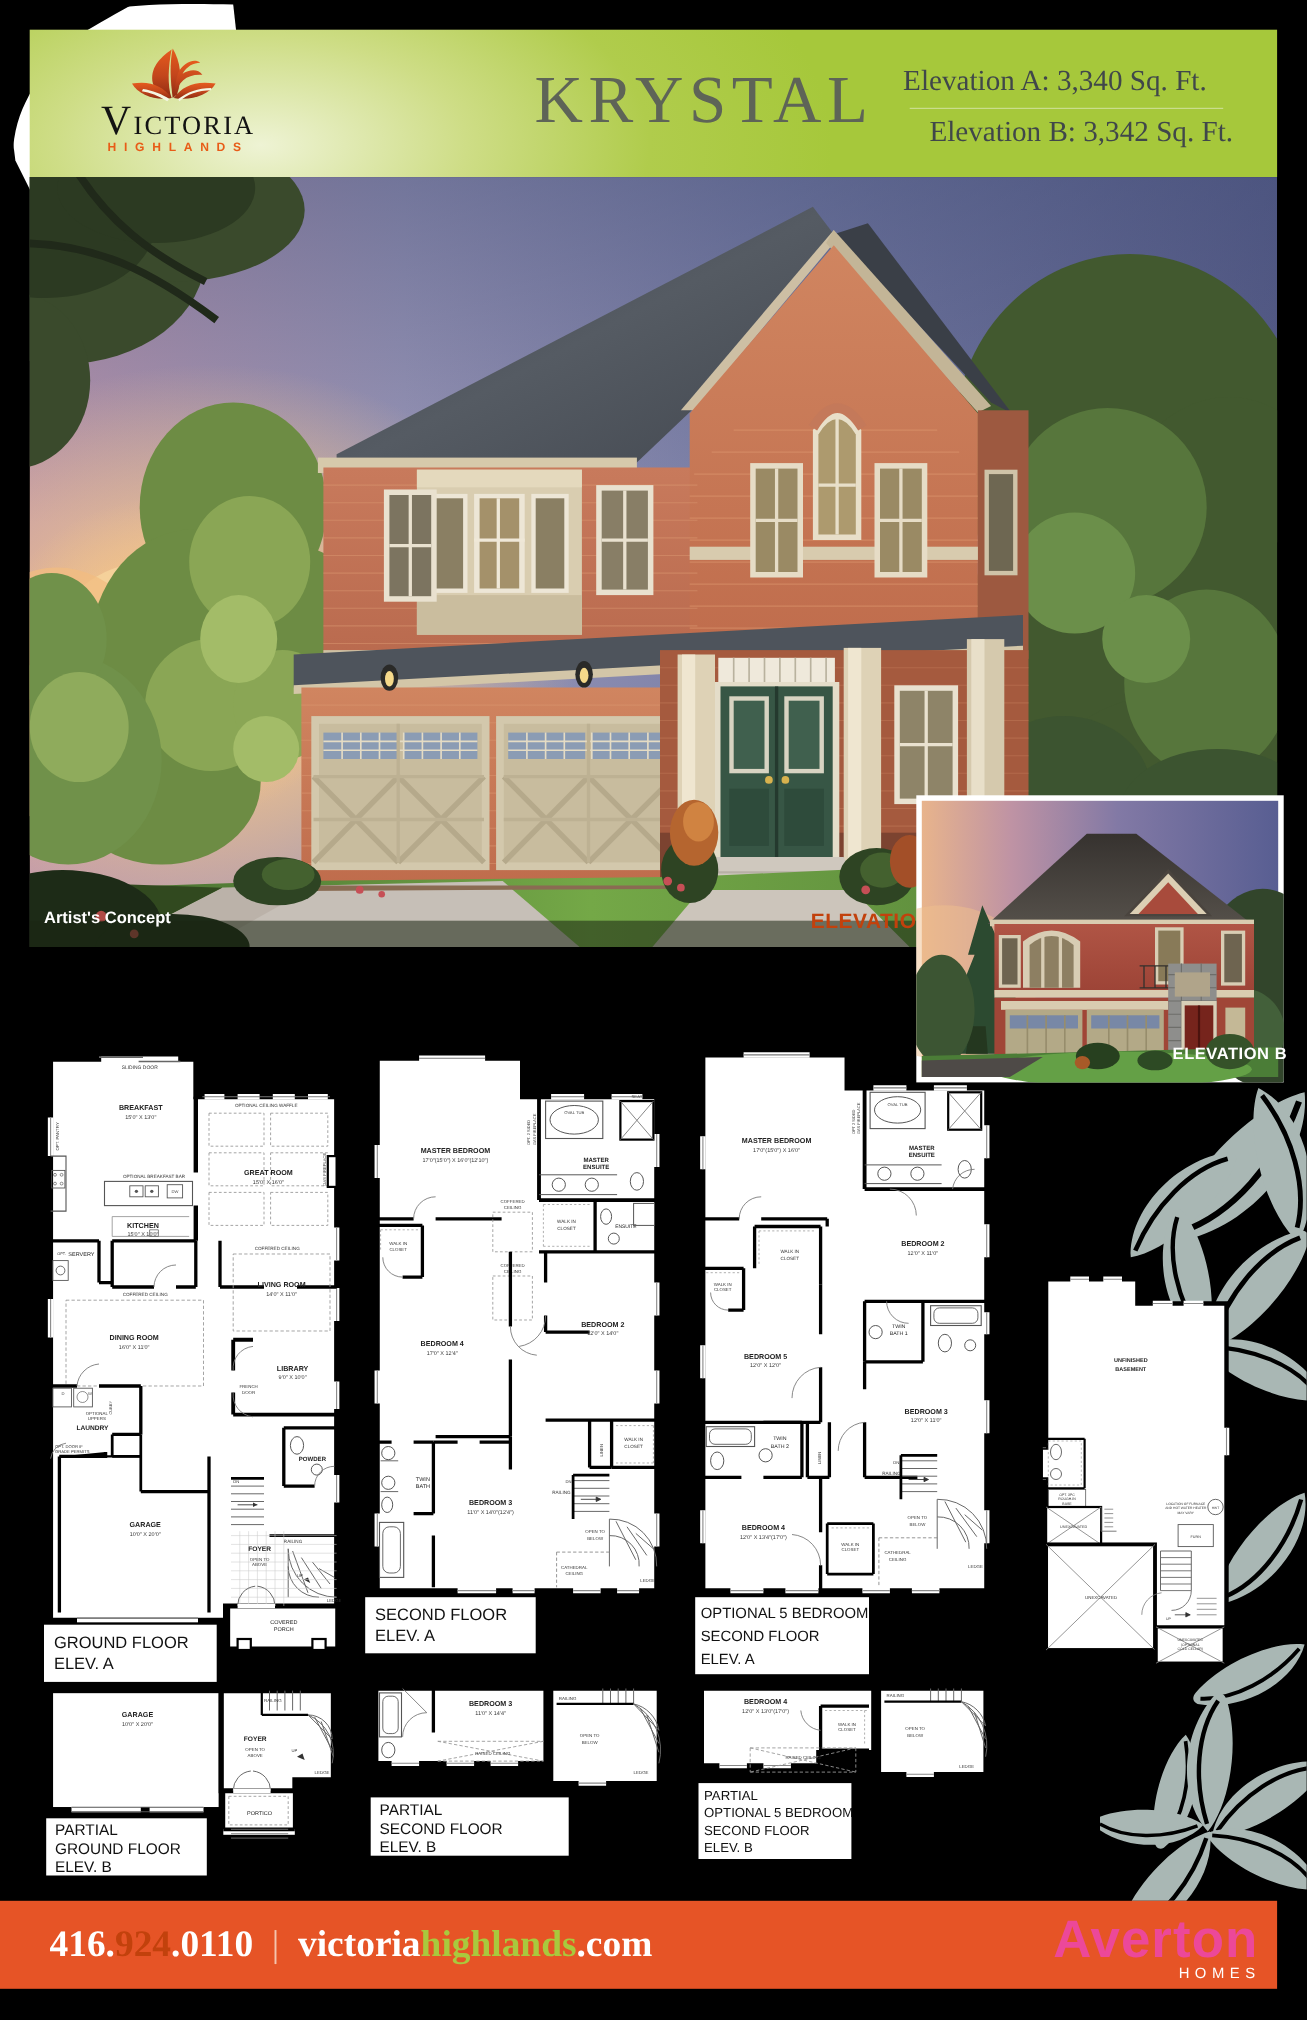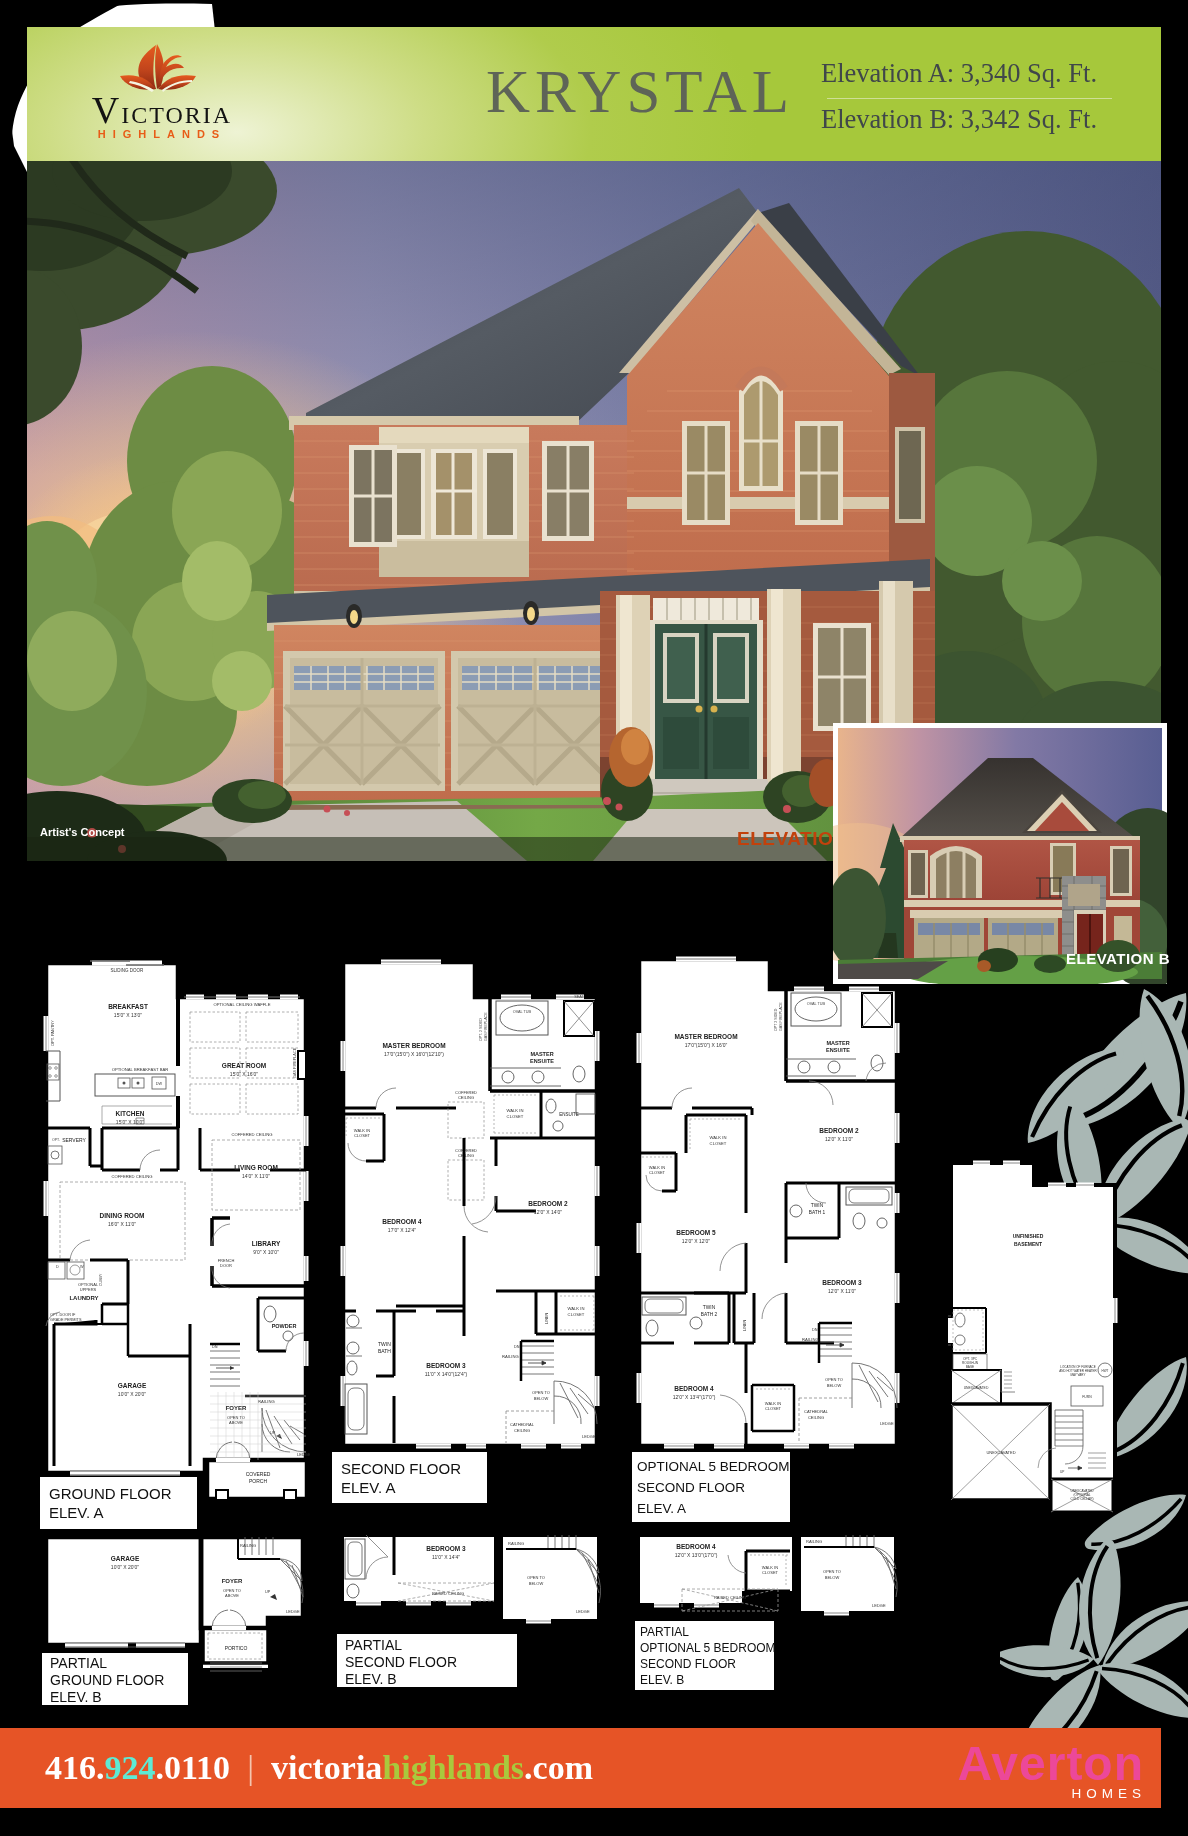--- a/index.html
+++ b/index.html
@@ -45,21 +45,21 @@
 <div class="abs" style="left:27px;top:88px;width:270px;text-align:center;font-family:'Liberation Serif',serif;font-size:38px;color:#131313;letter-spacing:2px;">V<span style="font-size:24px;">ICTORIA</span></div>
 
 <div class="abs" style="left:27px;top:128px;width:270px;text-align:center;font-size:11px;font-weight:bold;color:#e85c17;letter-spacing:7px;">HIGHLANDS</div>
 
 <div class="abs" style="left:420px;top:57px;width:440px;text-align:center;font-family:'Liberation Serif',serif;font-size:61px;color:#5e6457;letter-spacing:5px;">KRYSTAL</div>
 
 <div class="abs" style="left:821px;top:58px;width:300px;text-align:left;font-family:'Liberation Serif',serif;font-size:26.5px;color:#40474a;">Elevation A: 3,340 Sq. Ft.</div>
 
 <div class="abs" style="left:827px;top:98px;width:285px;height:1px;background:#cfdf96;"></div>
 
-<div class="abs" style="left:821px;top:104px;width:300px;text-align:left;font-family:'Liberation Serif',serif;font-size:26.5px;color:#40474a;">Elevation B: 3,342 Sq. Ft.</div>
+<div class="abs" style="left:821px;top:104px;width:300px;text-align:right;font-family:'Liberation Serif',serif;font-size:26.5px;color:#40474a;">Elevation B: 3,342 Sq. Ft.</div>
 
 <div class="abs" id="photoA" style="left:27px;top:161px;width:1134px;height:700px;">
 <svg width="1134" height="700" viewBox="0 0 1134 700">
  <defs>
   <linearGradient id="skyH" x1="0" y1="0" x2="1" y2="0">
    <stop offset="0" stop-color="#bd97ae"></stop>
           <stop offset="0.3" stop-color="#9a97b8"></stop>
    <stop offset="0.62" stop-color="#767ca4"></stop>
           <stop offset="1" stop-color="#565c88"></stop>
   </linearGradient>
@@ -347,21 +347,21 @@
   <ellipse cx="30" cy="680" rx="90" ry="50"></ellipse>
   <ellipse cx="130" cy="700" rx="70" ry="30"></ellipse>
  </g>
  <circle cx="65" cy="672" r="5" fill="#b04a46"></circle>
  <circle cx="95" cy="688" r="4" fill="#b04a46"></circle>
 
  <rect x="0" y="676" width="1134" height="24" fill="#1a2413" opacity="0.55"></rect>
 </svg>
 </div>
 
-<div class="abs" style="left:40px;top:826px;font-size:11px;font-weight:bold;color:#fff;">Artist's Concept</div>
+<div class="abs" style="left:40px;top:826px;font-size:15px;font-weight:bold;color:#fff;">Artist's Concept</div>
 
 <div class="abs" style="left:737px;top:828px;font-size:19px;font-weight:bold;color:#c2410c;letter-spacing:0.5px;text-align:right;">ELEVATION A</div>
 
 <div class="abs" id="photoB" style="left:833px;top:723px;width:334px;height:261px;background:#fff;">
 <svg width="334" height="261" viewBox="0 0 334 261" style="position:absolute;left:0;top:0;">
  <defs>
   <linearGradient id="bsky" x1="0" y1="0" x2="1" y2="0">
    <stop offset="0" stop-color="#e8b48c"></stop>
           <stop offset="0.25" stop-color="#bf93a4"></stop>
    <stop offset="0.55" stop-color="#8279a5"></stop>
@@ -1192,17 +1192,17 @@
 
  <path d="M190,80 H215" stroke="#fff" stroke-width="5"></path>
       <path d="M190,80 H215" stroke="#888" stroke-width="1"></path>
 </svg>
 </div>
 
 <div class="abs" style="left:635px;top:1621px;width:139px;height:69px;background:#fff;color:#111;font-size:12px;line-height:16px;padding:3px 0 0 5px;box-sizing:border-box;white-space:nowrap;">PARTIAL<br>OPTIONAL 5 BEDROOM<br>SECOND FLOOR<br>ELEV. B</div>
 
 <div class="abs" style="left:0;top:1728px;width:1161px;height:80px;background:#e65426;"></div>
 
-<div class="abs" style="left:45px;top:1749px;font-family:'Liberation Serif',serif;font-size:34px;font-weight:bold;color:#fff;">416.<span style="color:#5eead4;">924</span>.0110&nbsp;&nbsp;<span style="font-weight:normal;color:#f4c4ae;">|</span>&nbsp;&nbsp;victoria<span style="color:#a9c93d;">highlands</span>.com</div>
+<div class="abs" style="left:45px;top:1749px;font-family:'Liberation Serif',serif;font-size:34px;font-weight:bold;color:#fff;">416.<span style="color:#c2410c;">924</span>.0110&nbsp;&nbsp;<span style="font-weight:normal;color:#f4c4ae;">|</span>&nbsp;&nbsp;victoria<span style="color:#a9c93d;">highlands</span>.com</div>
 
 <div class="abs" style="left:948px;top:1736px;width:196px;text-align:right;font-size:48px;font-weight:bold;color:#ec4899;letter-spacing:1px;">Averton</div>
 
 <div class="abs" style="left:952px;top:1786px;width:194px;text-align:right;font-size:13.5px;font-weight:normal;color:#fff;letter-spacing:5px;">HOMES</div>
 
 </body></html>

